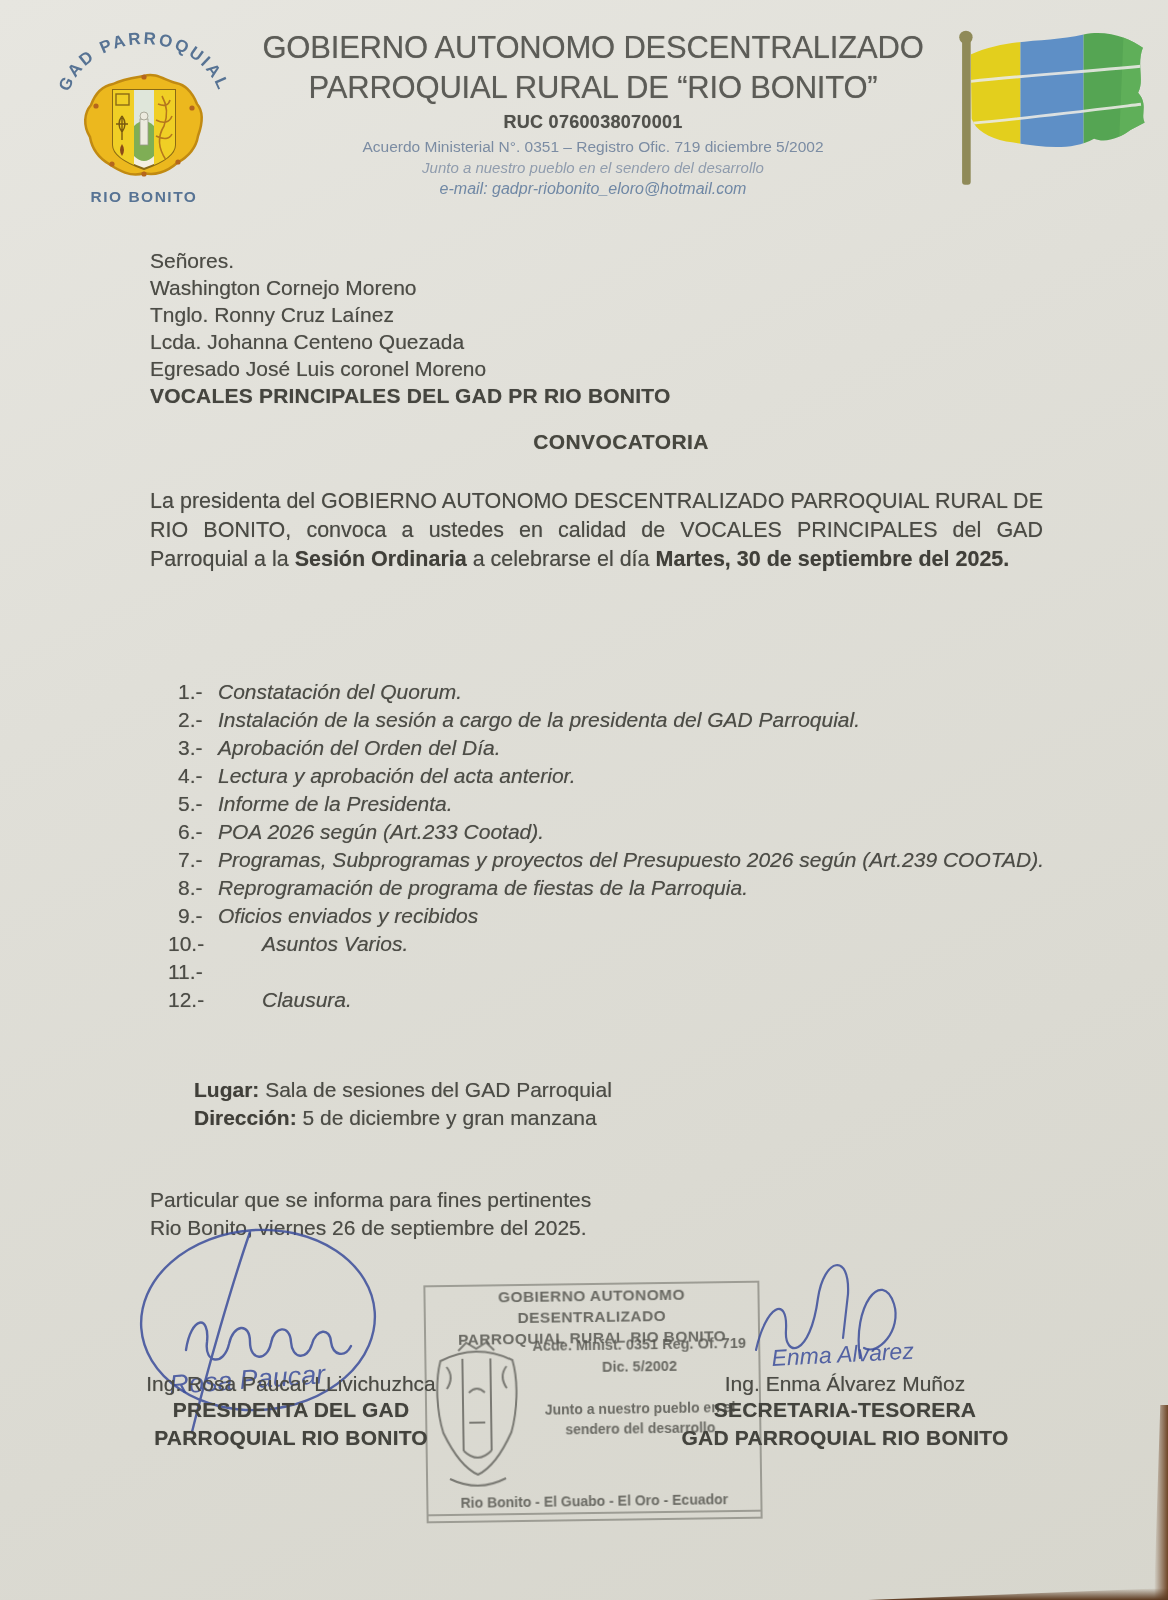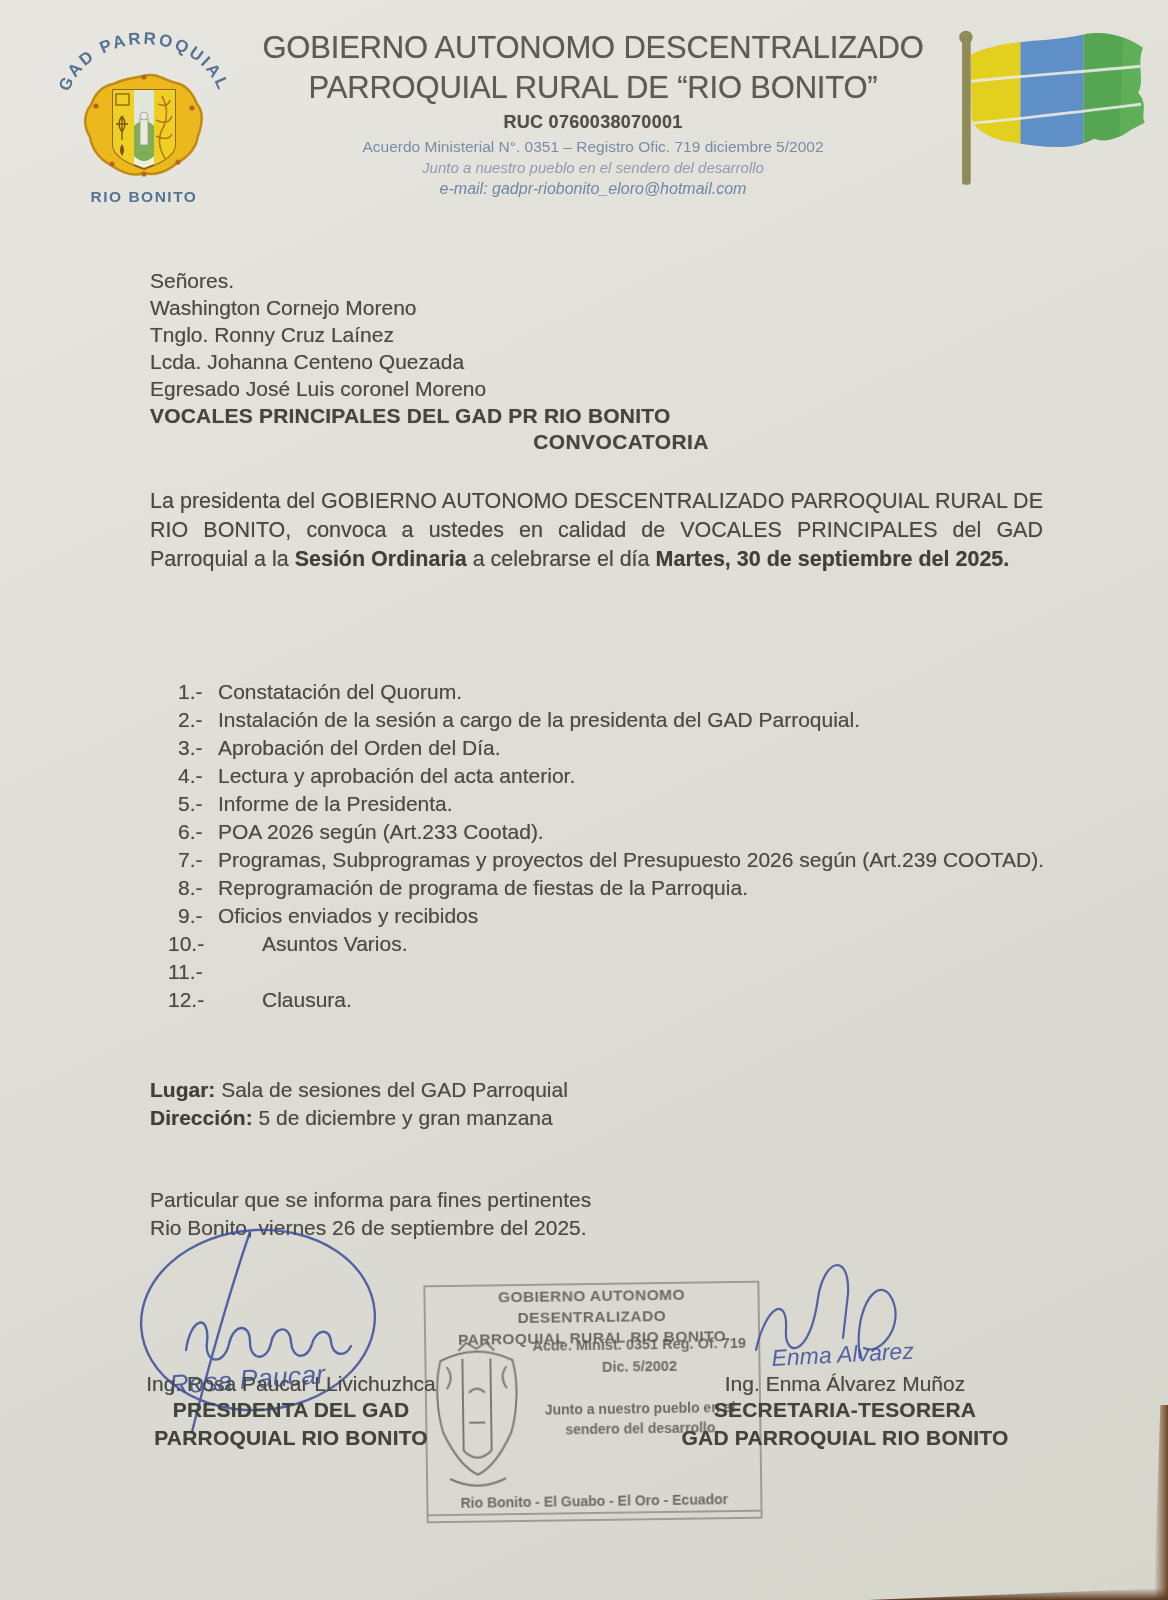--- a/index.html
+++ b/index.html
@@ -26,35 +26,35 @@
     line-height:40px; white-space:nowrap;
   }
   .ruc{ font-size:18px; font-weight:bold; color:#51514c; margin-top:4px; letter-spacing:.3px;}
   .acuerdo{ font-size:15.5px; color:#7b8ca3; margin-top:5px;}
   .lema{ font-size:15px; font-style:italic; color:#8795a9; margin-top:3px; filter:blur(.5px); opacity:.9;}
   .email{ font-size:16px; font-style:italic; color:#7088a5; margin-top:4px;}
   #flag{ left:942px; top:18px; width:220px; height:185px; }
 
   
   .bodytxt{ font-size:21px; color:#4c4c46; }
-  #recipients{ left:150px; top:247px; line-height:27px;margin-top:20px; }
+  #recipients{ left:150px; top:247px; line-height:27px; }
   #recipients .bold-line{ font-weight:bold; color:#45453f; letter-spacing:.2px;}
   #convocatoria{ left:0; top:430px; width:1168px; text-align:center;
     font-weight:bold; font-size:21px; color:#47473f; letter-spacing:.4px;margin-left:37px;}
   #intro{ left:150px; top:487px; width:893px; text-align:justify;
     font-size:21.5px; line-height:29px;}
   #intro b{ color:#403f39; }
   #agenda-lead{ left:152px; top:626px; }
   #agenda{ left:165px; top:678px; width:880px; }
   .arow{ display:flex; line-height:28px; }
   .arow .num{ width:53px; padding-left:13px; box-sizing:border-box; flex:0 0 auto;}
   .arow.wide .num{ width:97px; padding-left:3px; }
-  .arow .txt{ flex:1; text-align:justify; }
+  .arow .txt{ flex:1; text-align:justify;font-style:italic; }
   #venue{ left:150px; top:1076px; line-height:28px; }
-  #venue b{ color:#403f39; }
+  #venue b{ color:#403f39;margin-left:44px; }
   #closing{ left:150px; top:1186px; line-height:28px; }
 
   
   .hand{ position:absolute; z-index:3; }
   #sig-left-block{ left:140px; top:1372px; width:302px; z-index:4; text-align:center;}
   #sig-right-block{ left:645px; top:1372px; width:400px; z-index:4; text-align:center;}
   .sig-name{ font-size:21px; color:#4b4b45; }
   .sig-role{ font-size:21px; font-weight:bold; color:#43433d; line-height:28px; letter-spacing:.2px;}
 
   

